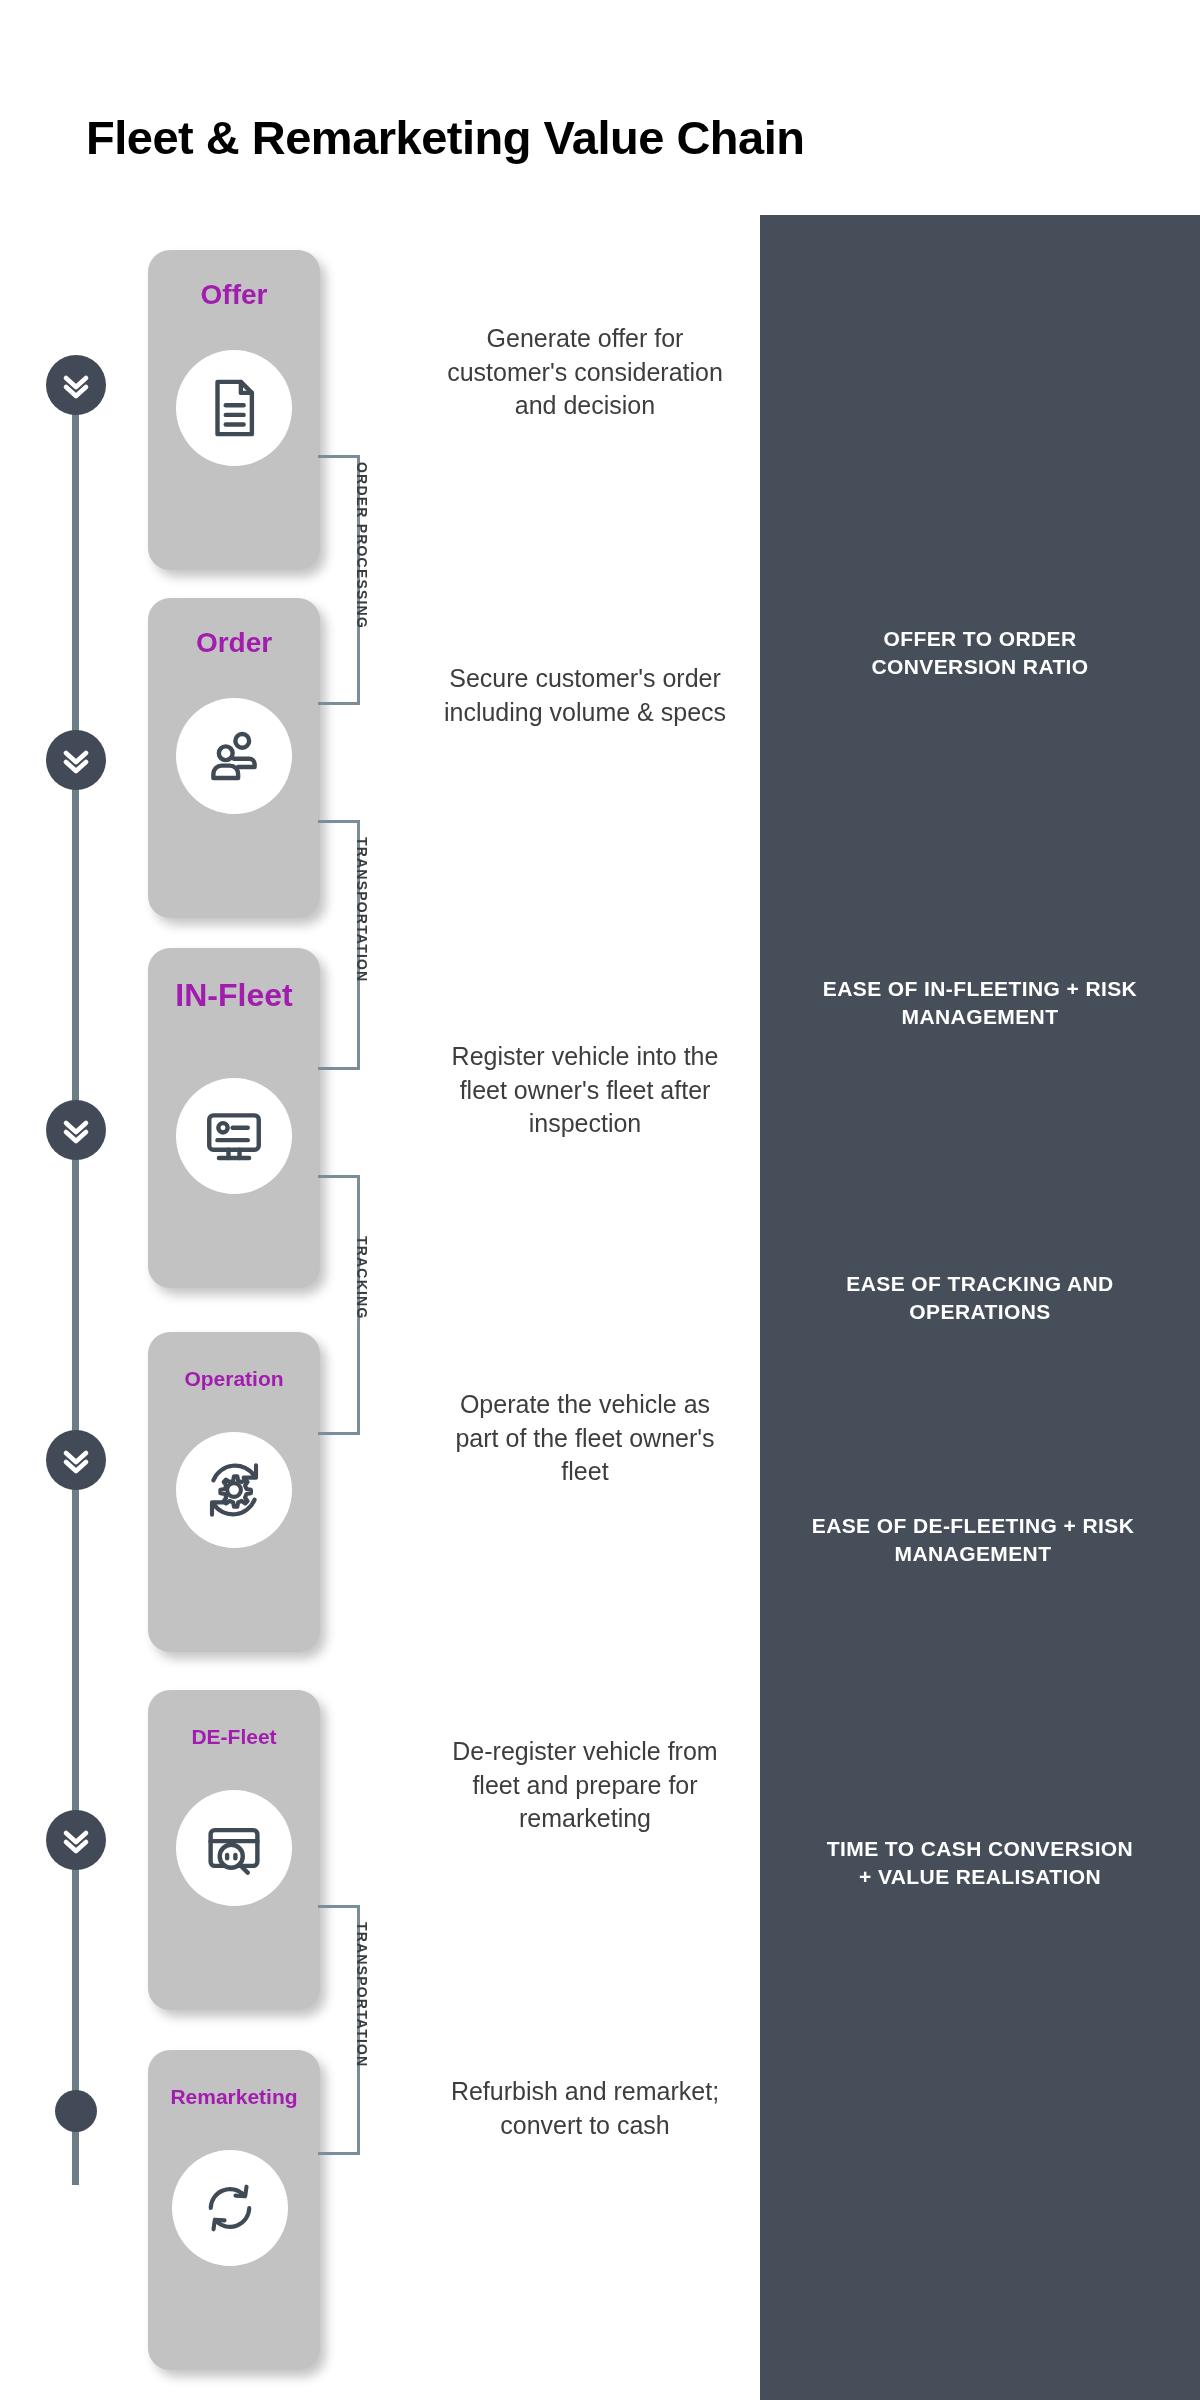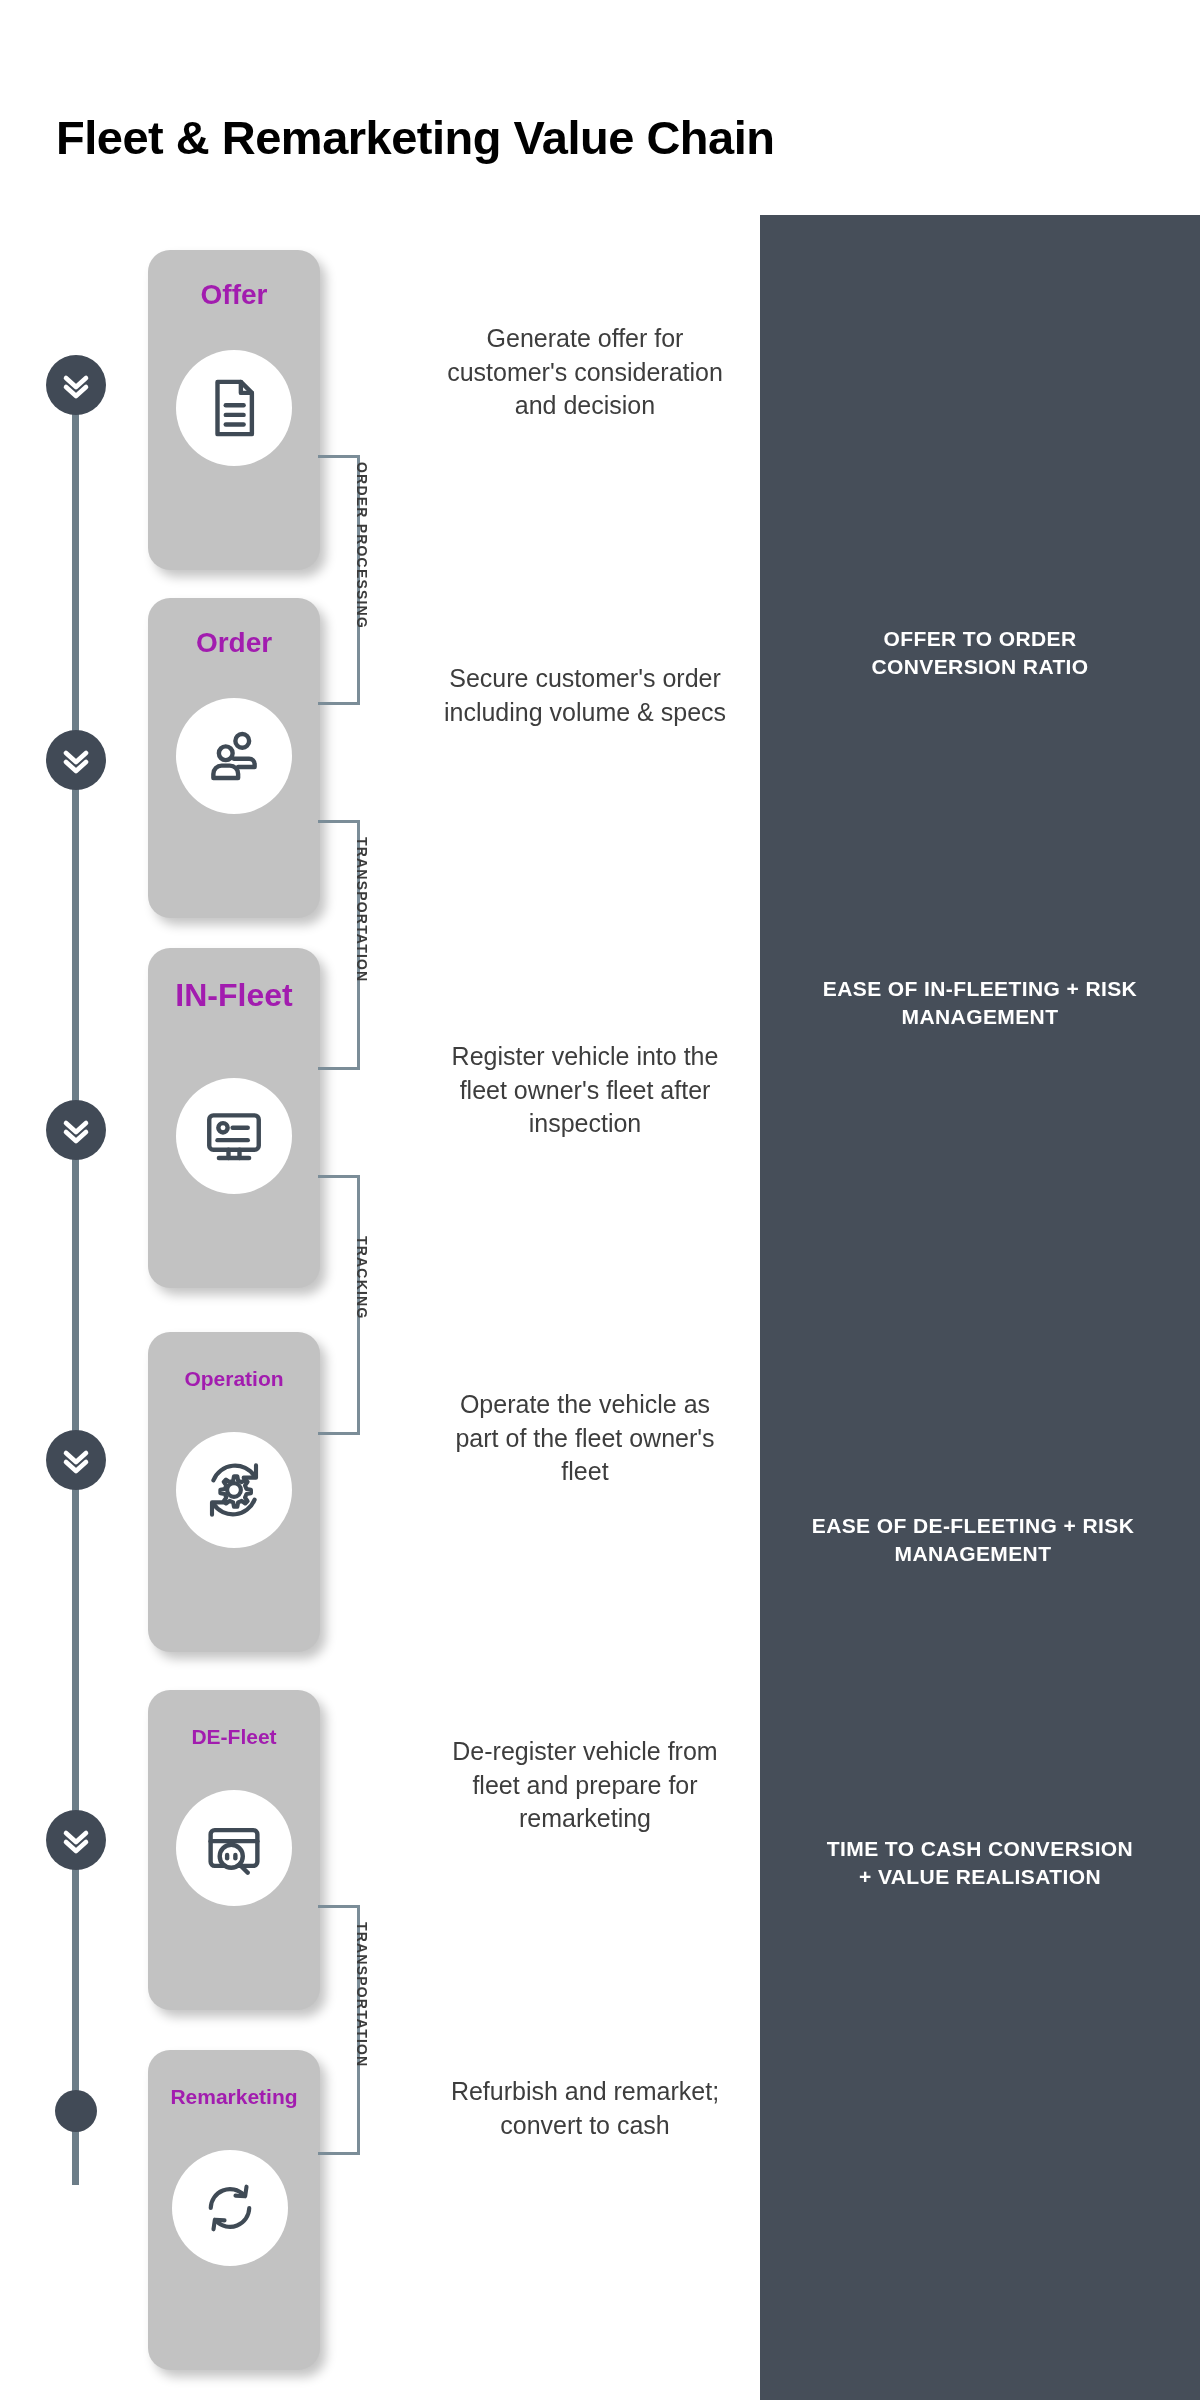--- a/index.html
+++ b/index.html
@@ -5,21 +5,21 @@
   * { margin:0; padding:0; box-sizing:border-box; }
   html,body { background:#ffffff; }
   body {
     width:1200px; height:2400px; position:relative; overflow:hidden;
     font-family:"Liberation Sans", sans-serif;
     -webkit-font-smoothing:antialiased;
   }
 
   
   #page-title {
-    position:absolute; left:56px; top:110px;
+    position:absolute; left:86px; top:110px;
     font-size:47px; font-weight:bold; color:#000000;
     letter-spacing:-0.5px; white-space:nowrap;
   }
 
   
   #outcome-panel {
     position:absolute; left:760px; top:215px; width:440px; height:2185px;
     background:#464e59;
   }
   .outcome-item {
@@ -85,20 +85,21 @@
   }
 </style>
 </head>
 <body>
 
 <div id="page-title">Fleet &amp; Remarketing Value Chain</div>
 
 <div id="outcome-panel">
   <div class="outcome-item" style="top:410px;">OFFER TO ORDER CONVERSION RATIO</div>
   <div class="outcome-item" style="top:760px;">EASE OF IN-FLEETING  + RISK MANAGEMENT</div>
+  <div class="outcome-item" style="top:1055px;">EASE OF TRACKING AND OPERATIONS</div>
   <div class="outcome-item" style="top:1297px;padding-left:44px;">EASE OF DE-FLEETING + RISK MANAGEMENT</div>
   <div class="outcome-item" style="top:1620px;">TIME TO CASH CONVERSION + VALUE REALISATION</div>
 </div>
 
 <div id="timeline-rail"></div>
 
 <div class="rail-node" style="top:355px;">
   <svg viewBox="0 0 60 60" aria-hidden="true">
       <g fill="none" stroke="#ffffff" stroke-width="4.6" stroke-linecap="round" stroke-linejoin="round">
         <polyline points="20,23 30,32 40,23"></polyline>

